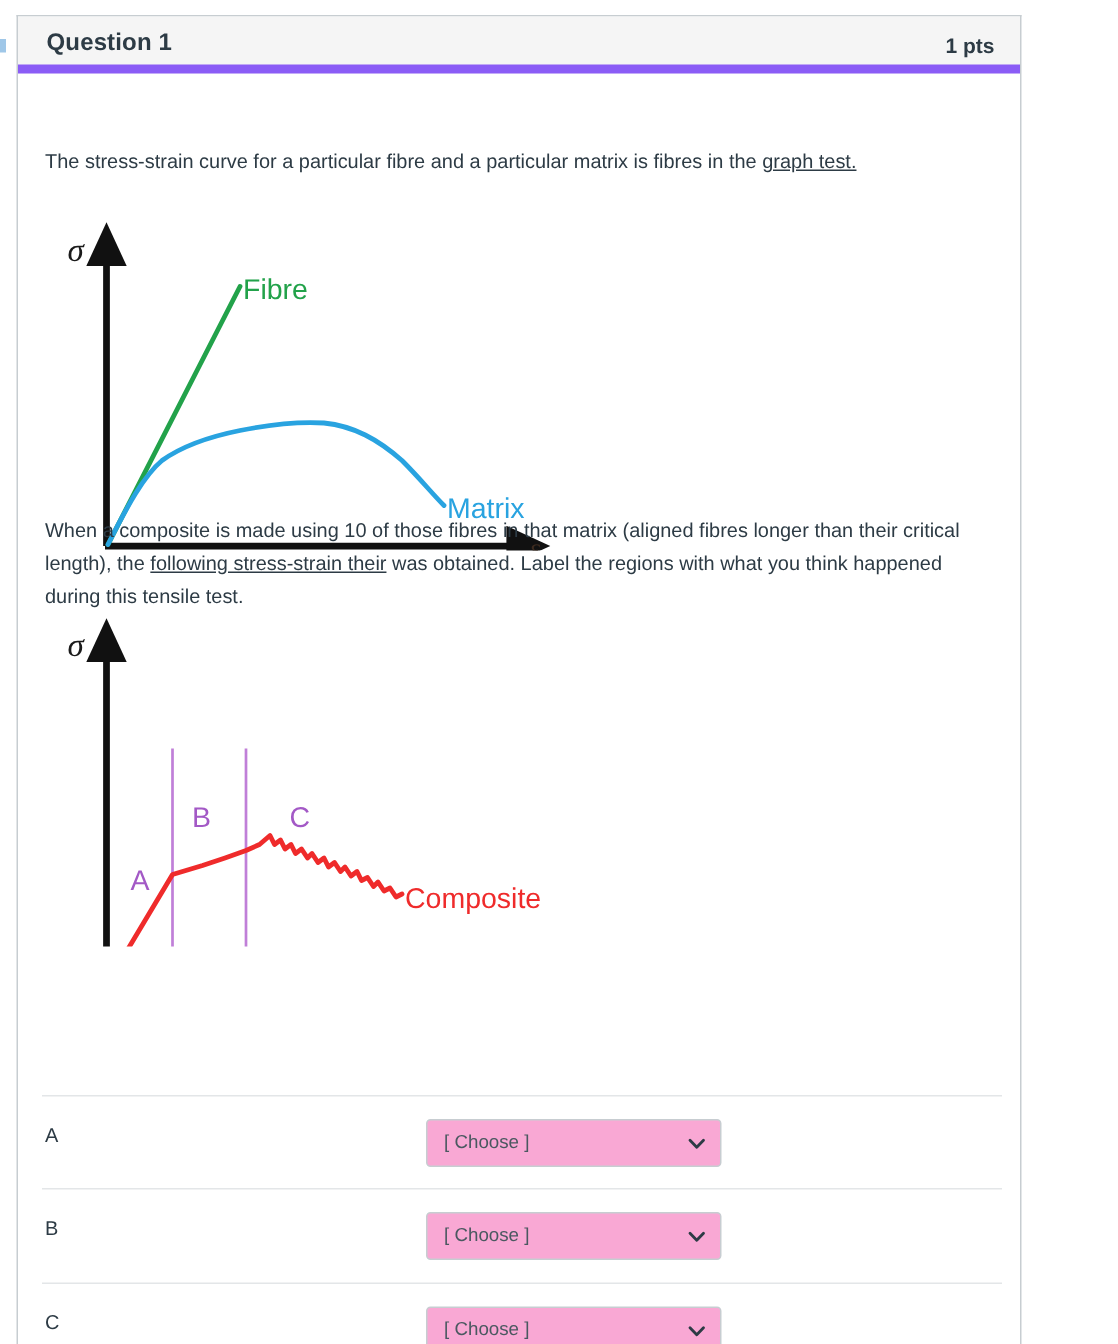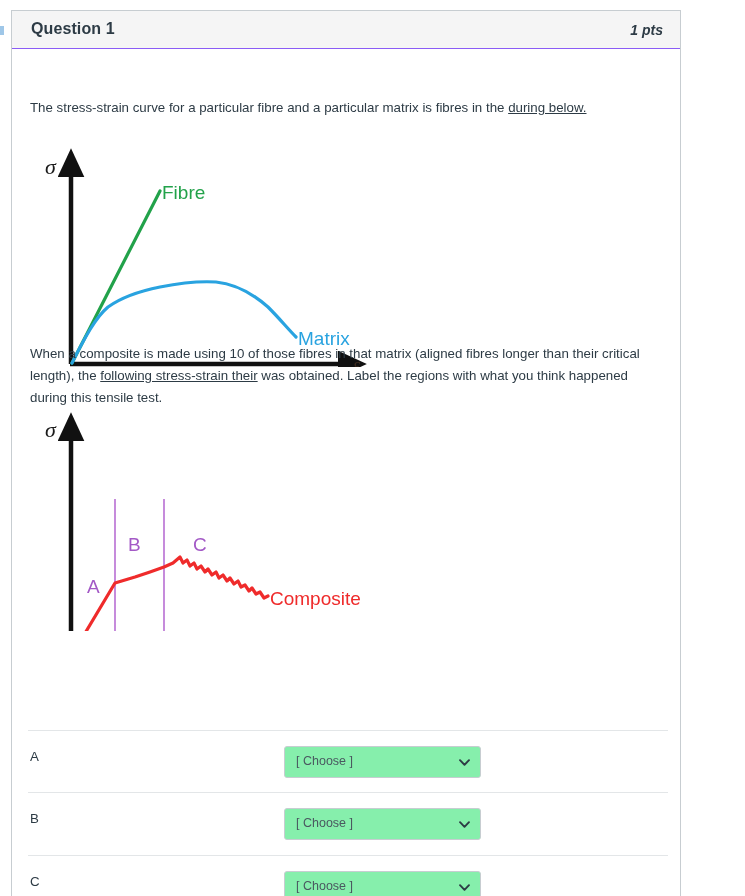--- a/index.html
+++ b/index.html
@@ -36,40 +36,39 @@
     border: 1px solid #c7cdd1;
     border-bottom: none;
     box-sizing: border-box;
     background: #ffffff;
   }
 
   .question-header {
     position: relative;
     height: 38px;
     background: #f5f5f5;
-    border-bottom: 1px solid #8b5cf6;
+    border-bottom: 6px solid #8b5cf6;
     box-sizing: border-box;
   }
   .question-header .q-title {
     position: absolute;
     left: 19px;
     top: 9px;
     font-size: 16px;
     font-weight: bold;
     color: #2d3b45;
     letter-spacing: 0.1px;
   }
   .question-header .q-points {
     position: absolute;
     right: 17px;
     top: 11px;
     font-size: 14px;
     font-weight: bold;
     color: #2d3b45;
-    font-style: italic;
   }
 
   .question-body {
     position: relative;
     padding: 0;
   }
 
   .para {
     position: absolute;
     font-size: 13.3px;
@@ -113,21 +112,21 @@
   .lbl-b { top: 762px; }
   .lbl-c { top: 825px; }
 
   .select-box {
     position: absolute;
     left: 272px;
     width: 197px;
     height: 32px;
     border: 1px solid #c7cdd1;
     border-radius: 3px;
-    background: #86efac;
+    background: #f9a8d4;
     box-sizing: border-box;
   }
   .sel-a { top: 697px; }
   .sel-b { top: 759px; }
   .sel-c { top: 822px; }
 
   .select-box .sel-text {
     position: absolute;
     left: 11px;
     top: 7px;
@@ -151,21 +150,21 @@
 <div class="question-card">
 
   <div class="question-header">
     <span class="q-title">Question 1</span>
     <span class="q-points">1 pts</span>
   </div>
 
   <div class="question-body">
 
     <div class="para para-1">
-      <span>The stress-strain curve for a particular fibre and a particular matrix is fibres in the </span><a href="#" class="inline-link">during below.</a>
+      <span>The stress-strain curve for a particular fibre and a particular matrix is fibres in the </span><a href="#" class="inline-link">graph test.</a>
     </div>
 
     <div class="graph graph-1">
       <svg width="350" height="220" viewBox="0 0 350 220">
 
         <text x="15" y="27" font-family="'Liberation Serif', serif" font-size="22" font-style="italic" fill="#1a1a1a">σ</text>
 
         <defs>
           <marker id="arrowBlack1" markerWidth="7" markerHeight="7" refX="1.2" refY="3" orient="auto">
             <path d="M0,0 L6.5,3 L0,6 Z" fill="#111111"></path>

